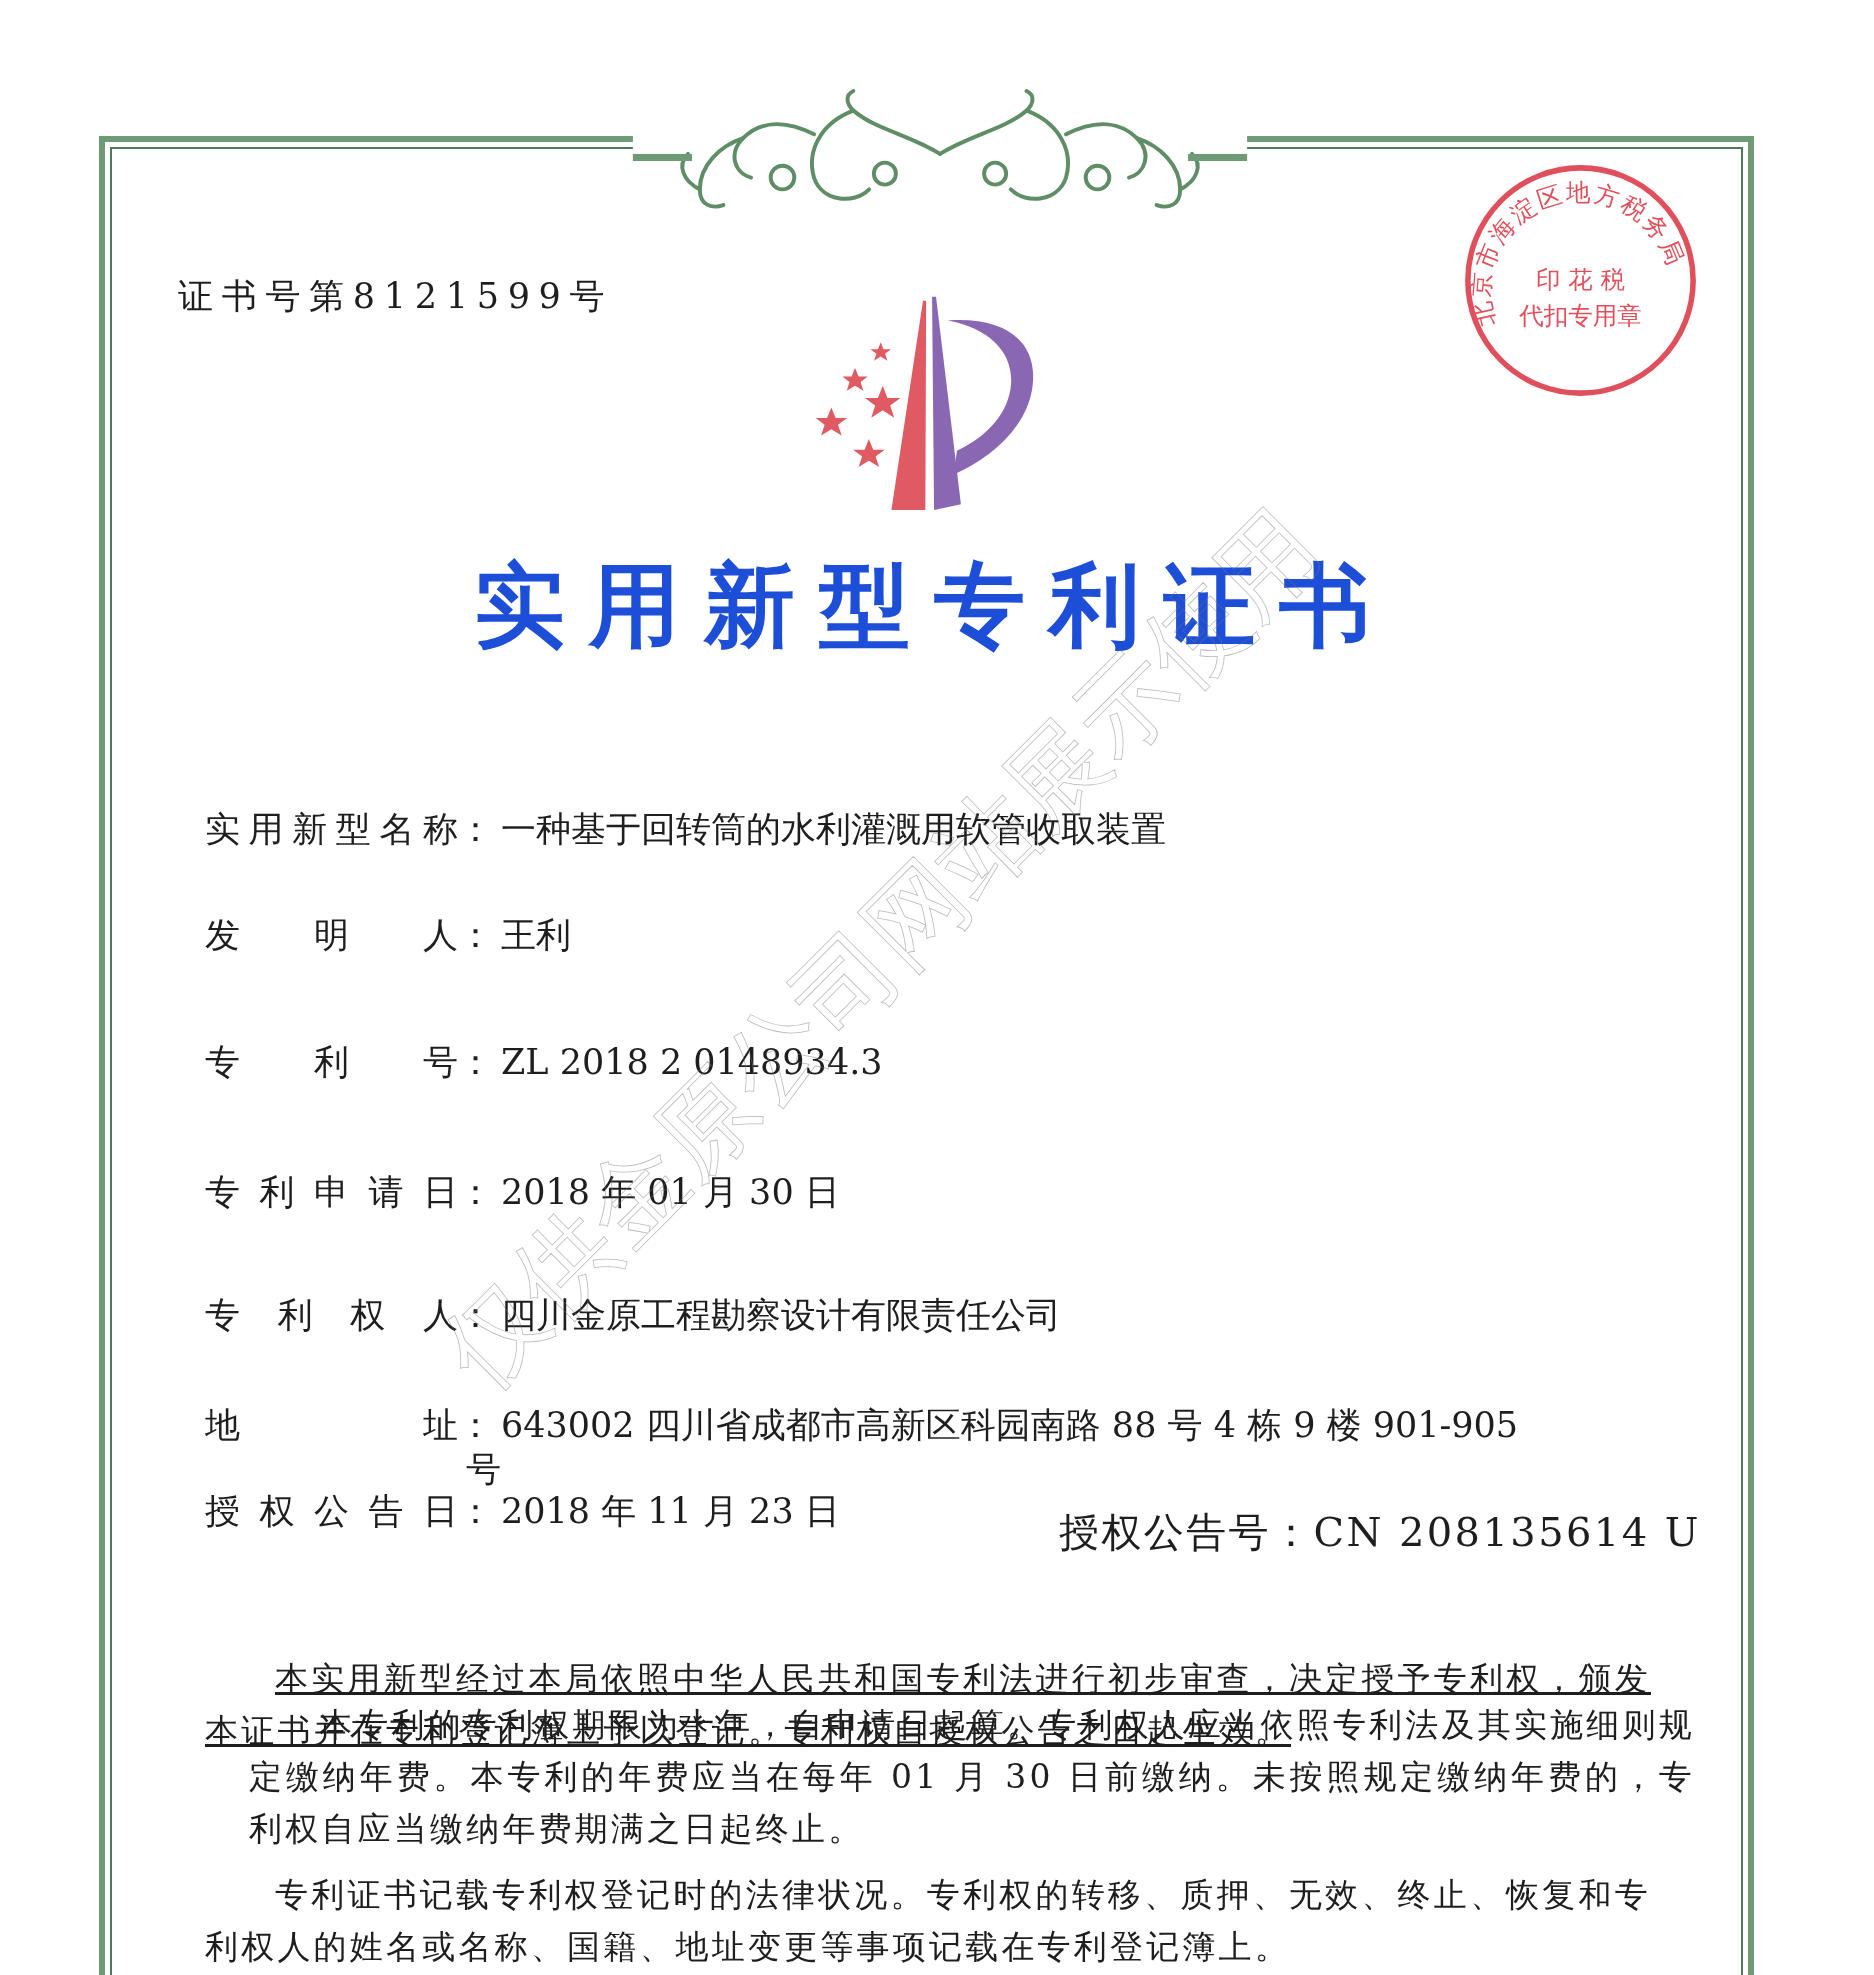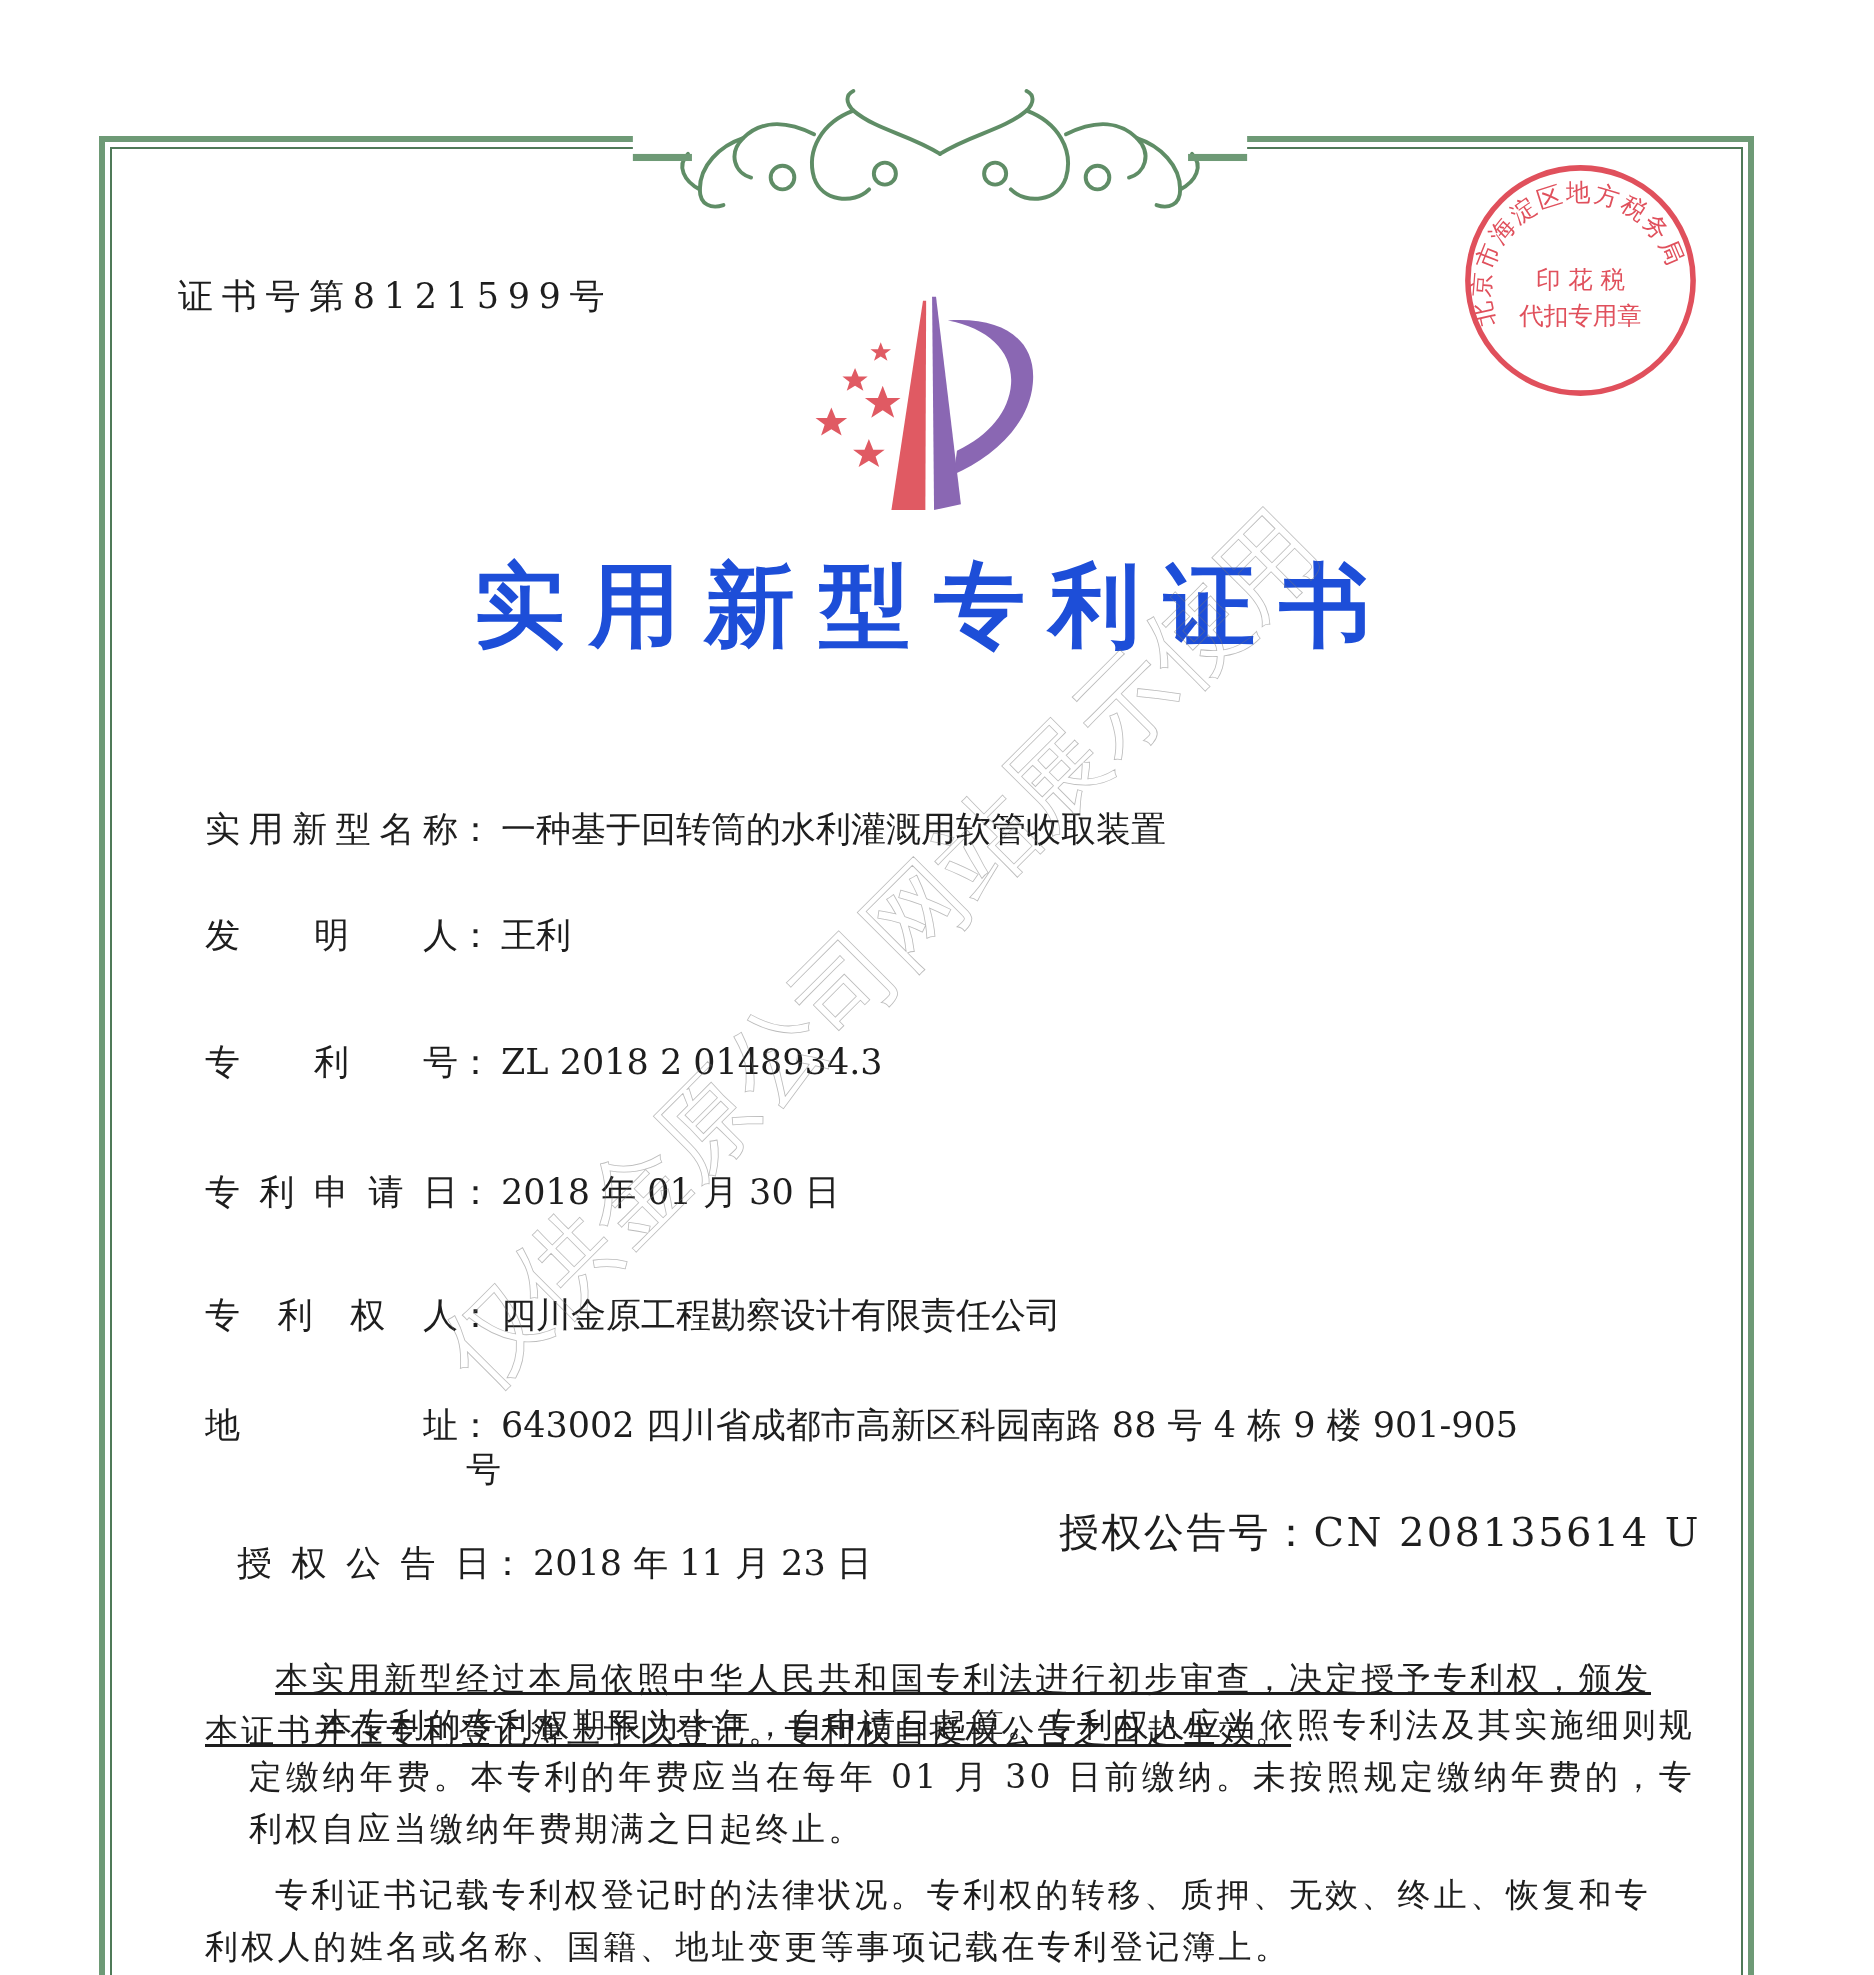--- a/index.html
+++ b/index.html
@@ -23,21 +23,21 @@
   .field { left:205px; font-size:35px; white-space:nowrap; }
   .field .lbl { display:inline-block; width:253px; text-align:justify; text-align-last:justify; }
   .field .val { display:inline-block; margin-left:8px;text-align:center; }
   .f-name   { top:806px; }
   .f-inv    { top:912px; }
   .f-pno    { top:1039px; }
   .f-date   { top:1169px; }
   .f-owner  { top:1292px; }
   .f-addr   { top:1402px; }
   .f-addr2  { left:466px; top:1446px; font-size:35px; }
-  .f-pub    { top:1540px;margin-left:32px; }
+  .f-pub    { top:1488px; }
   .f-pubno  { left:1059px; top:1505px; font-size:40px; letter-spacing:2.4px; }
 
   .para { left:205px; width:1446px; font-size:33px; line-height:52px;
           letter-spacing:3.2px; text-indent:70px; text-align:justify; }
   .p1 { top:1653px;text-decoration:underline; }
   .p2 { top:1699px;margin-left:44px; }
   .p3 { top:1857px;margin-top:12px; }
 
   .watermark { left:415px; top:1323px; font-size:99px; color:rgba(150,150,150,0.55);
                transform:rotate(-45deg); transform-origin:left top; white-space:nowrap;

